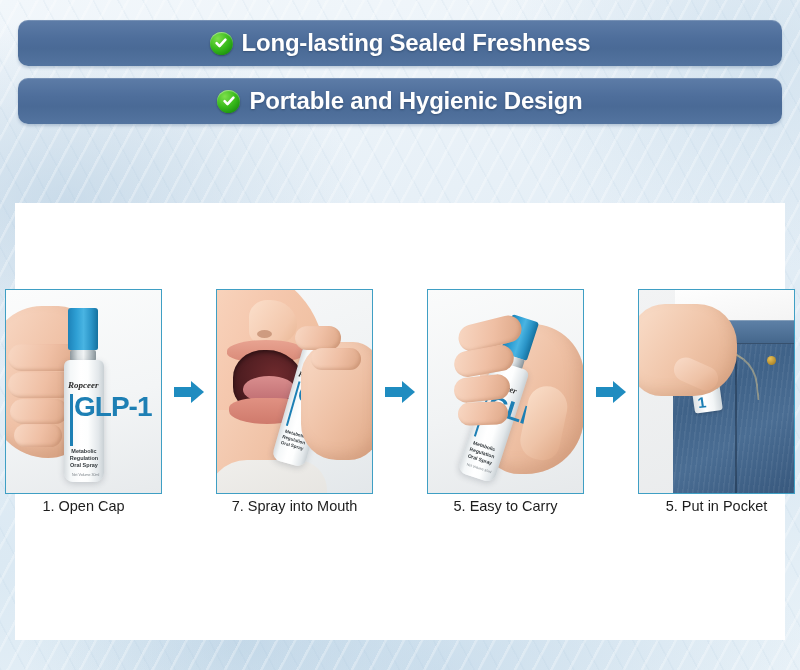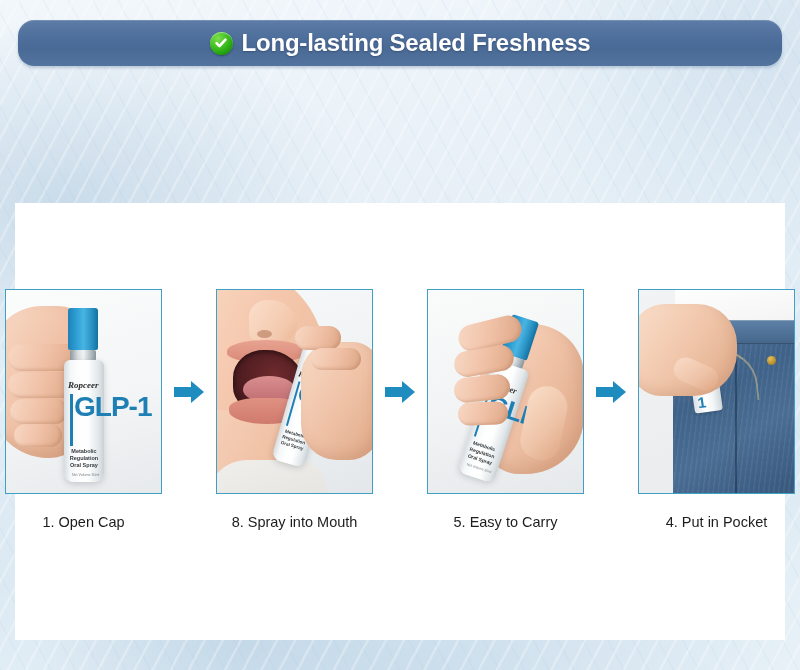--- a/index.html
+++ b/index.html
@@ -41,21 +41,21 @@
   .banner-stack {
     position: absolute;
     left: 18px;
     top: 20px;
     width: 764px;
   }
   .banner {
     position: relative;
     height: 46px;
     margin-bottom: 12px;
-    border-radius: 16px;
+    border-radius: 10px;
     background: linear-gradient(180deg, #5d7ca7 0%, #4e6e9b 40%, #4a6a96 62%, #53749f 100%);
     box-shadow: 0 2px 3px rgba(80,110,145,0.30), inset 0 1px 0 rgba(255,255,255,0.16);
     display: flex;
     align-items: center;
     justify-content: center;
     box-sizing: border-box;
     padding: 0 14px;
   }
   .banner-inner {
     display: flex;
@@ -119,21 +119,21 @@
   .photo {
     width: 157px;
     height: 205px;
     box-sizing: border-box;
     border: 1.5px solid #3f9fc4;
     position: relative;
     overflow: hidden;
     background: #f4f6f7;
   }
   .step-caption {
-    margin-top: 20px;
+    margin-top: 4px;
     font-size: 14.5px;
     color: #1d1d1d;
     white-space: nowrap;
     font-family: "Liberation Sans", sans-serif;
   }
   .arrow-cell {
     width: 51px;
     flex: 0 0 51px;
     height: 205px;
     display: flex;
@@ -401,20 +401,30 @@
       <div class="banner-inner">
         <span class="check-badge">
           <svg width="14" height="14" viewBox="0 0 14 14">
             <path d="M2.6 7.2 L5.5 10.1 L11.4 3.6" fill="none" stroke="#ffffff" stroke-width="2.6" stroke-linecap="round" stroke-linejoin="round"></path>
           </svg>
         </span>
         <span class="banner-text">Long-lasting Sealed Freshness</span>
       </div>
     </div>
 
+    <div class="banner">
+      <div class="banner-inner">
+        <span class="check-badge">
+          <svg width="14" height="14" viewBox="0 0 14 14">
+            <path d="M2.6 7.2 L5.5 10.1 L11.4 3.6" fill="none" stroke="#ffffff" stroke-width="2.6" stroke-linecap="round" stroke-linejoin="round"></path>
+          </svg>
+        </span>
+        <span class="banner-text">Portable and Hygienic Design</span>
+      </div>
+    </div>
 
 
   </div>
 
   <div class="card">
     <div class="steps">
 
       <div class="step">
         <div class="photo">
           <div class="scene">
@@ -473,21 +483,21 @@
                 <div class="subtext" style="left:3px; top:91px; width:27px; font-size:4.6px;">Regulation</div>
                 <div class="subtext" style="left:3px; top:97px; width:27px; font-size:4.6px;">Oral Spray</div>
               </div>
             </div>
 
             <div class="p2-hand"></div>
             <div class="finger p2-fin1"></div>
             <div class="finger p2-fin2"></div>
           </div>
         </div>
-        <div class="step-caption">8. Spray into Mouth</div>
+        <div class="step-caption">7. Spray into Mouth</div>
       </div>
 
       <div class="arrow-cell">
         <div class="arrow">
           <div class="shaft"></div>
             <div class="head"></div>
         </div>
       </div>
 
       <div class="step">
@@ -540,19 +550,19 @@
 
             <div class="p4-minibottle">
               <div class="p4-mb-brand">Ropceer</div>
               <div class="p4-mb-glp">GLP-1</div>
             </div>
 
             <div class="p4-hand"></div>
             <div class="p4-findex"></div>
           </div>
         </div>
-        <div class="step-caption">4. Put in Pocket</div>
+        <div class="step-caption">5. Put in Pocket</div>
       </div>
 
     </div>
   </div>
 
 </div>
 
 </body></html>

